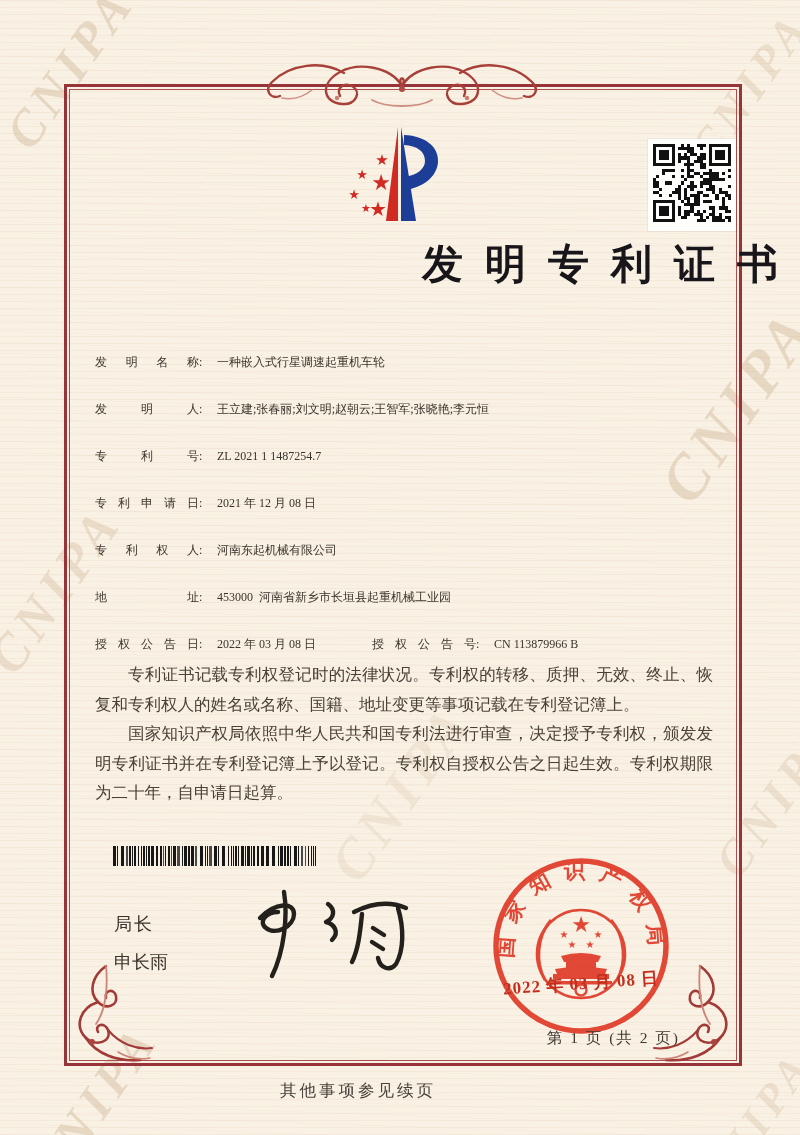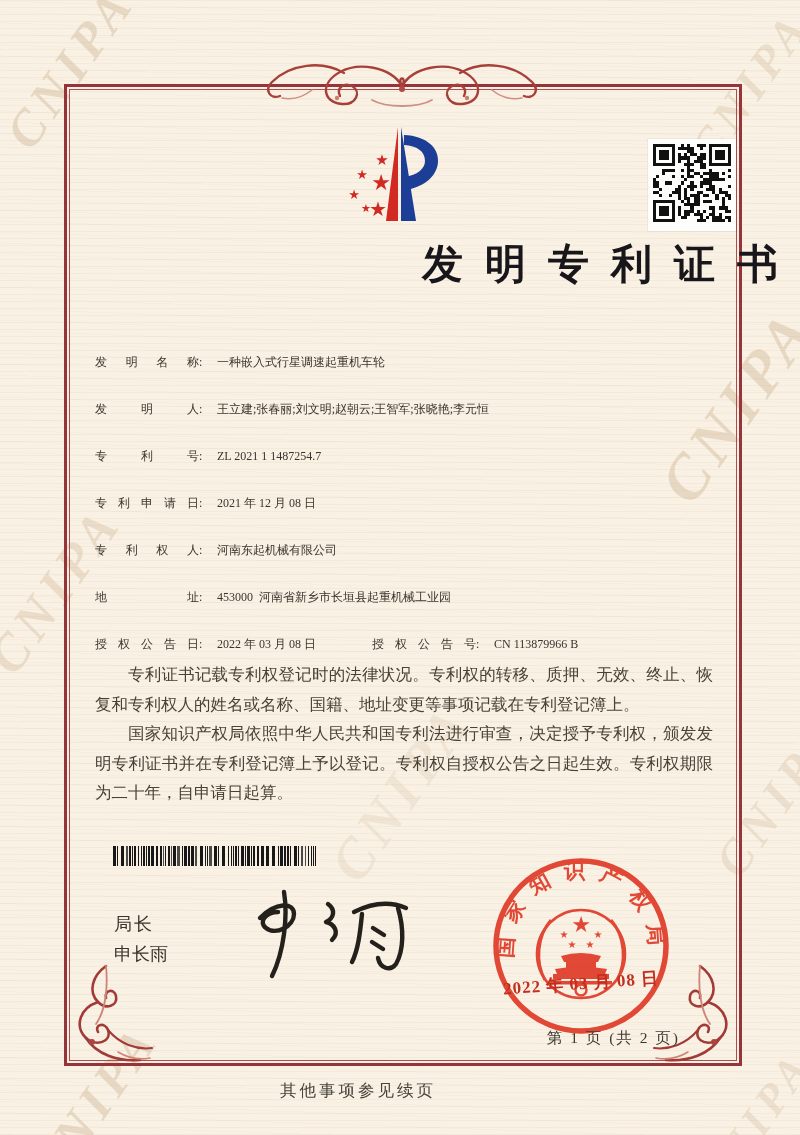--- a/index.html
+++ b/index.html
@@ -49,21 +49,21 @@
   .frow .colon{ width:18px; flex:none; color:#3c362e; }
   .frow .val{ white-space:pre-wrap; color:#3a342c; }
   .frow .pair2{ display:flex; margin-left:56px; }
   #paragraphs{
     left:95px; top:660px; width:618px; font-size:16.5px; line-height:29.5px;
     color:#4a4136; text-align:justify;
   }
   #paragraphs p{ text-indent:2em; }
   #barcode-wrap{ left:113px; top:846px; }
   #sign-block{ left:114px; top:912px; font-size:18px; color:#3a342c; }
-  #sign-block .sig-title{ margin-bottom:6px; letter-spacing:2px; }
+  #sign-block .sig-title{ margin-bottom:14px; letter-spacing:2px; }
   #signature-svg{ left:232px; top:880px; }
   #seal{ left:488px; top:855px; width:186px; height:182px; }
   #seal-date{
     left:488px; top:972px; width:186px; text-align:center;
     font-size:17px; font-weight:bold; color:#c42e1e; letter-spacing:1px;
     transform:rotate(-4deg); font-family:"Liberation Serif",serif;
   }
   #page-info{
     left:0; top:1028px; width:680px; text-align:right;
     font-size:15.5px; color:#3f3931; letter-spacing:2px;

